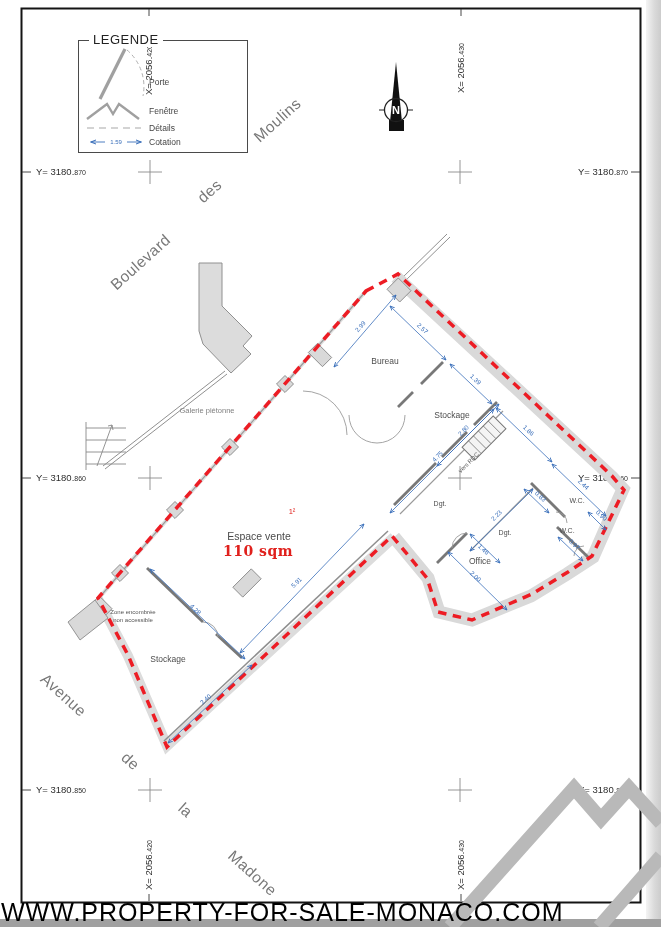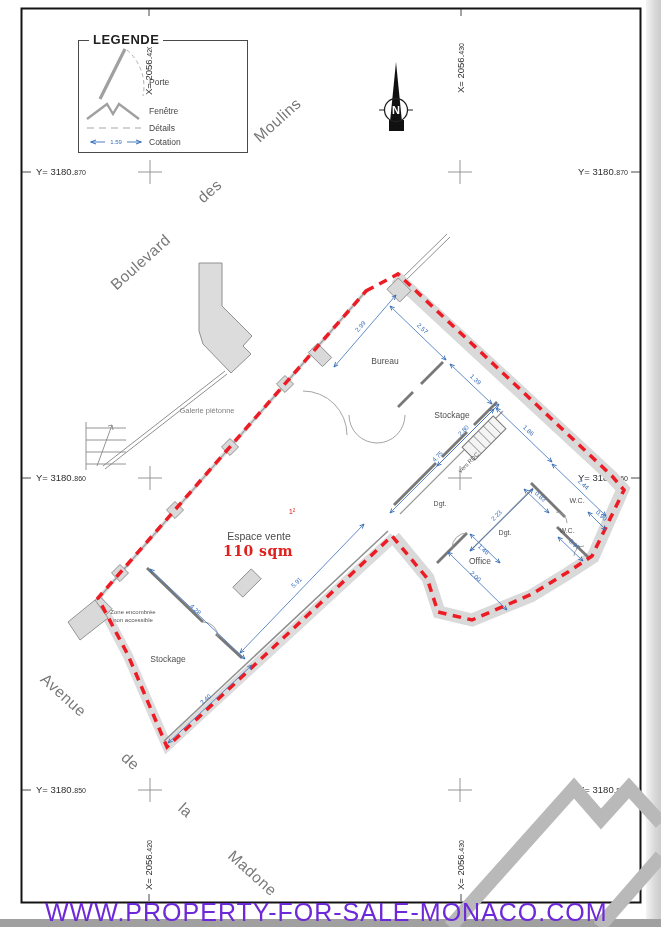--- a/index.html
+++ b/index.html
@@ -6,24 +6,24 @@
   .page{position:relative;width:661px;height:927px;background:#ffffff;overflow:hidden;
         font-family:"Liberation Sans",sans-serif;}
   .right-edge{position:absolute;right:0;top:0;width:15px;height:100%;
         background:linear-gradient(to right,#f4f4f4 0%,#dadada 55%,#cccccc 100%);}
   .bottom-edge{position:absolute;left:0;bottom:0;width:100%;height:8px;background:#a0a0a0;}
   svg.canvas{position:absolute;left:0;top:0;}
   
   .legend{position:absolute;left:78px;top:40px;width:168px;height:111px;
         border:1.5px solid #4a4a4a;background:transparent;z-index:4;}
   .legend-title{position:absolute;top:-9px;left:10px;background:#fff;padding:0 4px;
-        font-size:13px;font-weight:bold;letter-spacing:.5px;color:#222;}
+        font-size:13px;font-weight:normal;letter-spacing:.5px;color:#222;}
   
   .watermark{position:absolute;left:1px;top:898px;font-size:25px;letter-spacing:1px;
-        color:#6d28d9;white-space:nowrap;z-index:6;padding-left:44px;}
+        color:#000000;white-space:nowrap;z-index:6;}
   
   text{font-family:"Liberation Sans",sans-serif;}
   .coord{font-size:9.5px;fill:#2e2e2e;}
   .coord-small{font-size:7px;}
   .street{font-size:15.5px;fill:#787878;letter-spacing:.5px;}
   .room{font-size:8.5px;fill:#4d4d4d;text-anchor:middle;}
   .room-sm{font-size:7px;fill:#4d4d4d;text-anchor:middle;}
   .tiny{font-size:6px;fill:#555;text-anchor:middle;}
   .dim{font-size:6.3px;fill:#3a6fba;text-anchor:middle;}
   .area-name{font-size:10.5px;fill:#4a4a4a;text-anchor:middle;}

